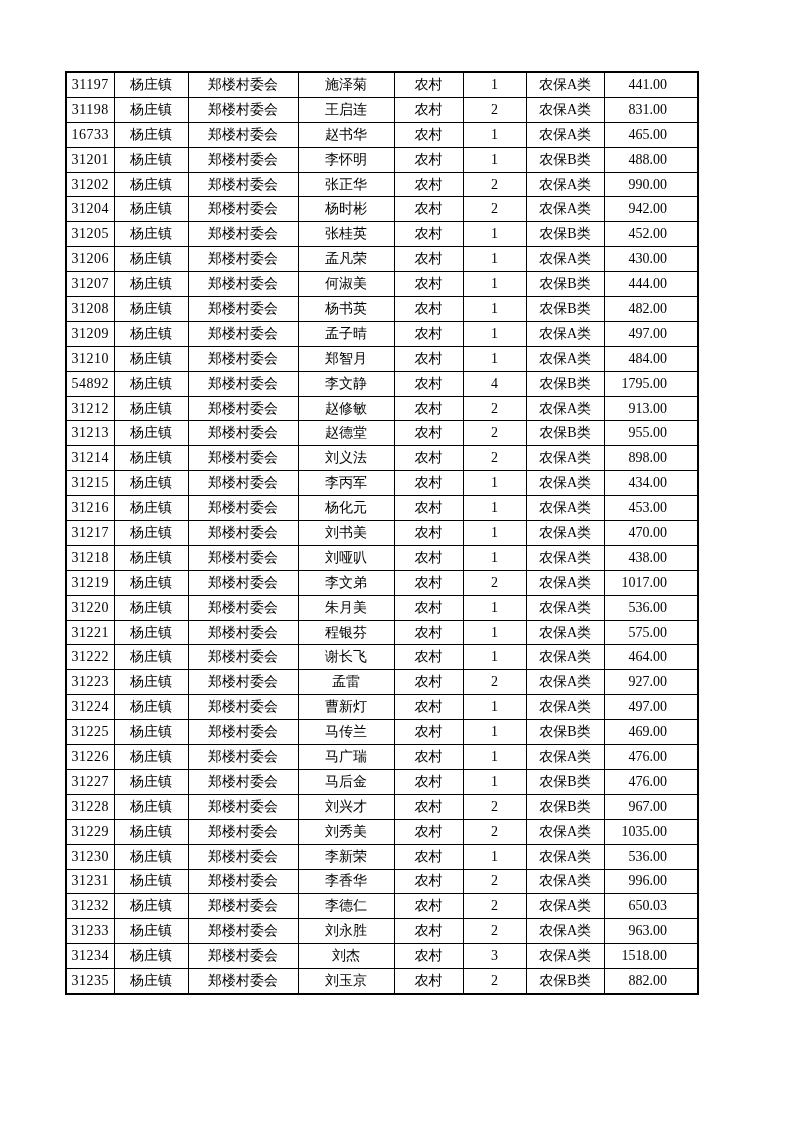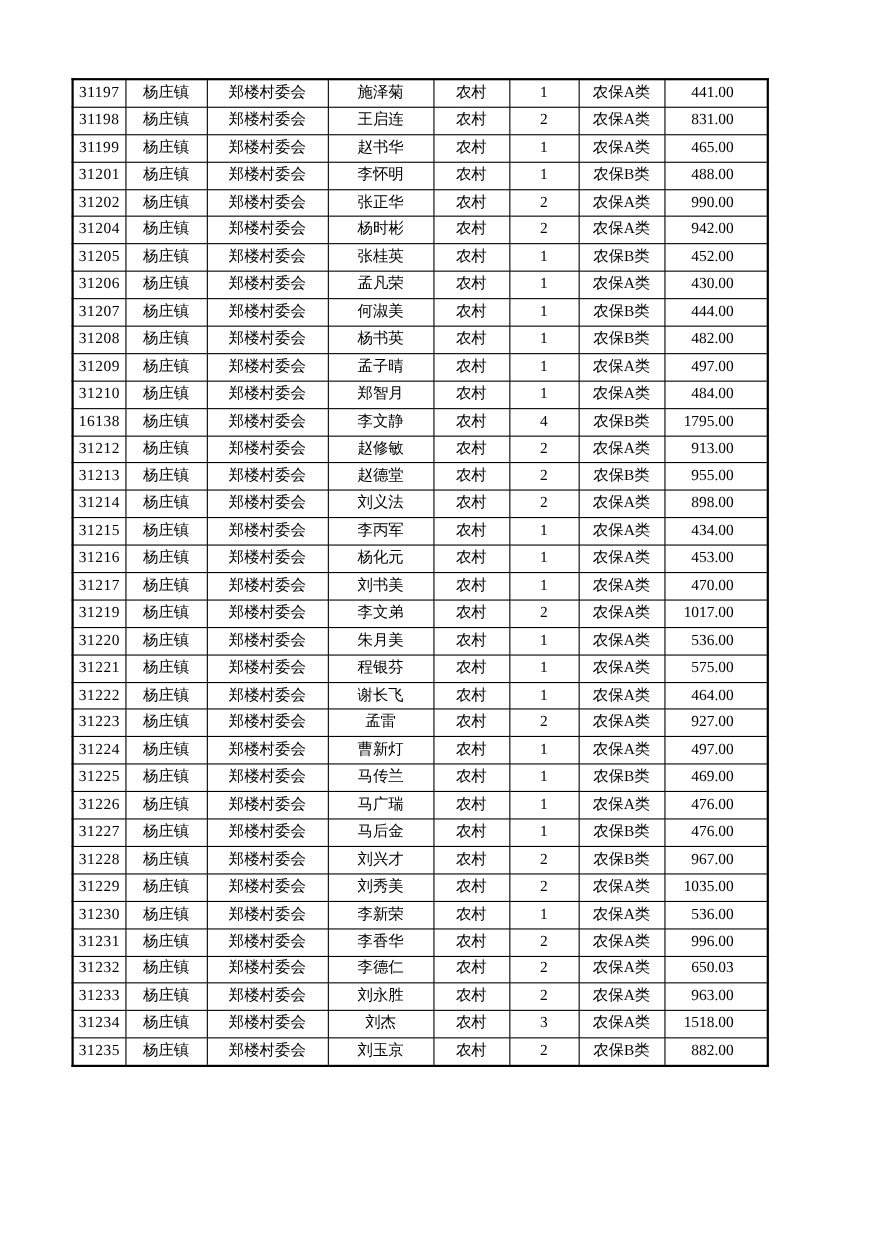--- a/index.html
+++ b/index.html
@@ -81,21 +81,21 @@
           <td class="col-id">31198</td>
           <td class="col-town">杨庄镇</td>
           <td class="col-village-committee">郑楼村委会</td>
           <td class="col-name">王启连</td>
           <td class="col-residence-type">农村</td>
           <td class="col-person-count">2</td>
           <td class="col-insurance-category">农保A类</td>
           <td class="col-amount">831.00</td>
         </tr>
         <tr>
-          <td class="col-id">31199</td>
+          <td class="col-id">16733</td>
           <td class="col-town">杨庄镇</td>
           <td class="col-village-committee">郑楼村委会</td>
           <td class="col-name">赵书华</td>
           <td class="col-residence-type">农村</td>
           <td class="col-person-count">1</td>
           <td class="col-insurance-category">农保A类</td>
           <td class="col-amount">465.00</td>
         </tr>
         <tr>
           <td class="col-id">31201</td>
@@ -181,21 +181,21 @@
           <td class="col-id">31210</td>
           <td class="col-town">杨庄镇</td>
           <td class="col-village-committee">郑楼村委会</td>
           <td class="col-name">郑智月</td>
           <td class="col-residence-type">农村</td>
           <td class="col-person-count">1</td>
           <td class="col-insurance-category">农保A类</td>
           <td class="col-amount">484.00</td>
         </tr>
         <tr>
-          <td class="col-id">16138</td>
+          <td class="col-id">54892</td>
           <td class="col-town">杨庄镇</td>
           <td class="col-village-committee">郑楼村委会</td>
           <td class="col-name">李文静</td>
           <td class="col-residence-type">农村</td>
           <td class="col-person-count">4</td>
           <td class="col-insurance-category">农保B类</td>
           <td class="col-amount">1795.00</td>
         </tr>
         <tr>
           <td class="col-id">31212</td>
@@ -249,20 +249,30 @@
         </tr>
         <tr>
           <td class="col-id">31217</td>
           <td class="col-town">杨庄镇</td>
           <td class="col-village-committee">郑楼村委会</td>
           <td class="col-name">刘书美</td>
           <td class="col-residence-type">农村</td>
           <td class="col-person-count">1</td>
           <td class="col-insurance-category">农保A类</td>
           <td class="col-amount">470.00</td>
+        </tr>
+        <tr>
+          <td class="col-id">31218</td>
+          <td class="col-town">杨庄镇</td>
+          <td class="col-village-committee">郑楼村委会</td>
+          <td class="col-name">刘哑叭</td>
+          <td class="col-residence-type">农村</td>
+          <td class="col-person-count">1</td>
+          <td class="col-insurance-category">农保A类</td>
+          <td class="col-amount">438.00</td>
         </tr>
         <tr>
           <td class="col-id">31219</td>
           <td class="col-town">杨庄镇</td>
           <td class="col-village-committee">郑楼村委会</td>
           <td class="col-name">李文弟</td>
           <td class="col-residence-type">农村</td>
           <td class="col-person-count">2</td>
           <td class="col-insurance-category">农保A类</td>
           <td class="col-amount">1017.00</td>

